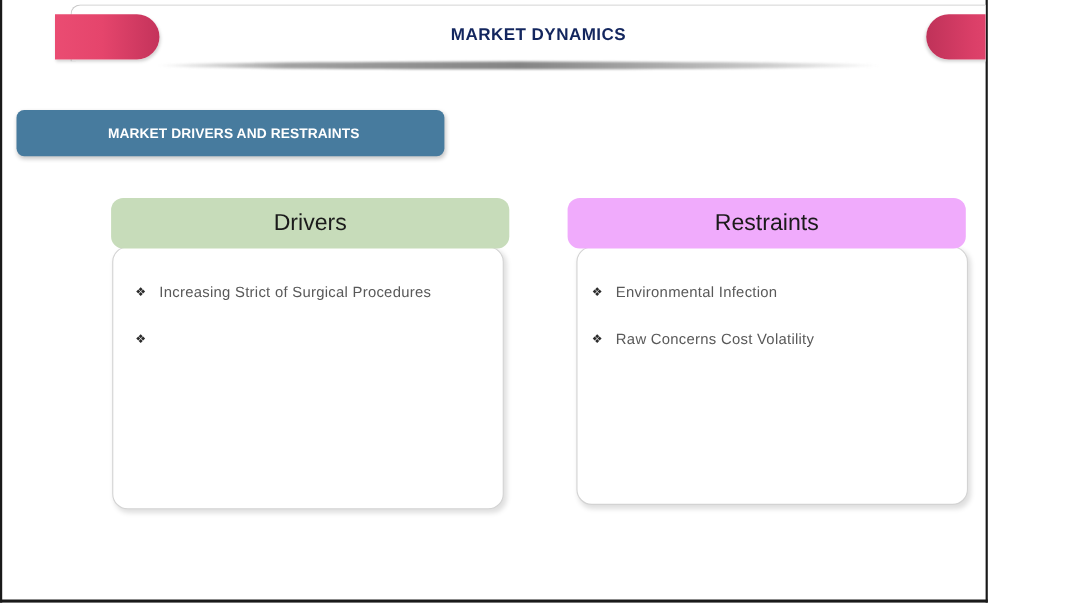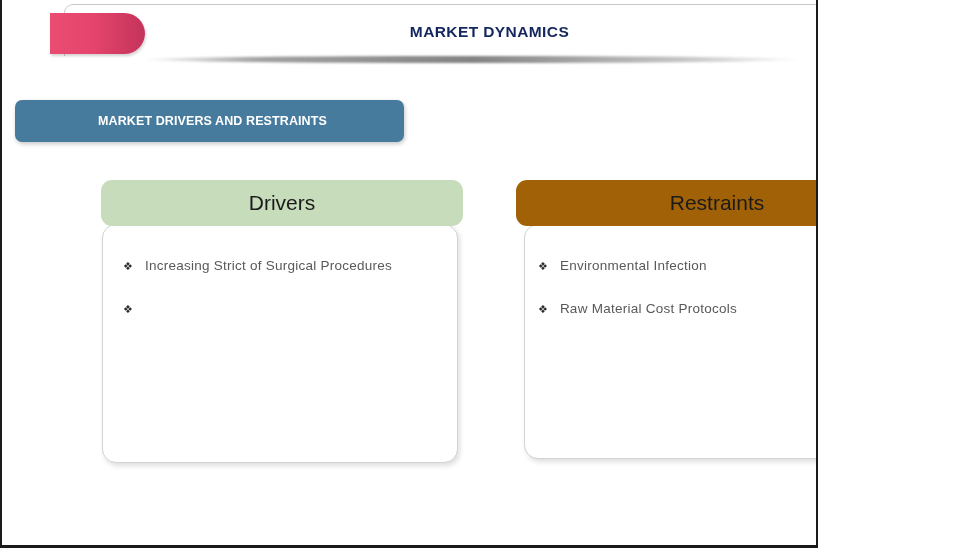--- a/index.html
+++ b/index.html
@@ -5,21 +5,21 @@
   html, body {
     margin: 0;
     padding: 0;
     background: #ffffff;
   }
   body {
     font-family: "Liberation Sans", sans-serif;
   }
   #slide {
     position: relative;
-    width: 818px;
+    width: 898px;
     height: 548px;
     background: #ffffff;
     overflow: hidden;
     box-sizing: border-box;
     border-left: 2px solid #1a1a1a;
     border-right: 2px solid #1a1a1a;
     border-bottom: 3px solid #1a1a1a;
   }
 
   
@@ -158,21 +158,21 @@
   }
 
   
   #card-drivers { left: 99px; top: 180px; width: 362px; height: 284px; }
   #card-drivers .card-header { width: 362px; background: #c7dcba; }
   #card-drivers .card-body { left: 1px; top: 44px; width: 356px; height: 239px; }
   #card-drivers .bullet-list { padding: 77px 0 0 22px; }
 
   
   #card-restraints { left: 514px; top: 180px; width: 362px; height: 280px; }
-  #card-restraints .card-header { width: 362px; background: #a16207; padding-left: 20px; }
+  #card-restraints .card-header { width: 362px; background: #f0abfc; }
   #card-restraints .card-body { left: 8px; top: 44px; width: 356px; height: 235px; }
   #card-restraints .bullet-list { padding: 77px 0 0 22px; }
 </style>
 </head>
 <body>
 
 <div id="slide">
 
   <div id="header-band">
     <div class="header-outline"></div>
@@ -207,18 +207,18 @@
     <div class="card-header">
       <span class="card-header-title">Restraints</span>
     </div>
     <ul class="bullet-list">
       <li class="bullet-item">
         <span class="bullet-glyph">❖</span>
         <span class="bullet-text">Environmental Infection</span>
       </li>
       <li class="bullet-item">
         <span class="bullet-glyph">❖</span>
-        <span class="bullet-text">Raw Material Cost Protocols</span>
+        <span class="bullet-text">Raw Concerns Cost Volatility</span>
       </li>
     </ul>
   </div>
 
 </div>
 
 </body></html>

